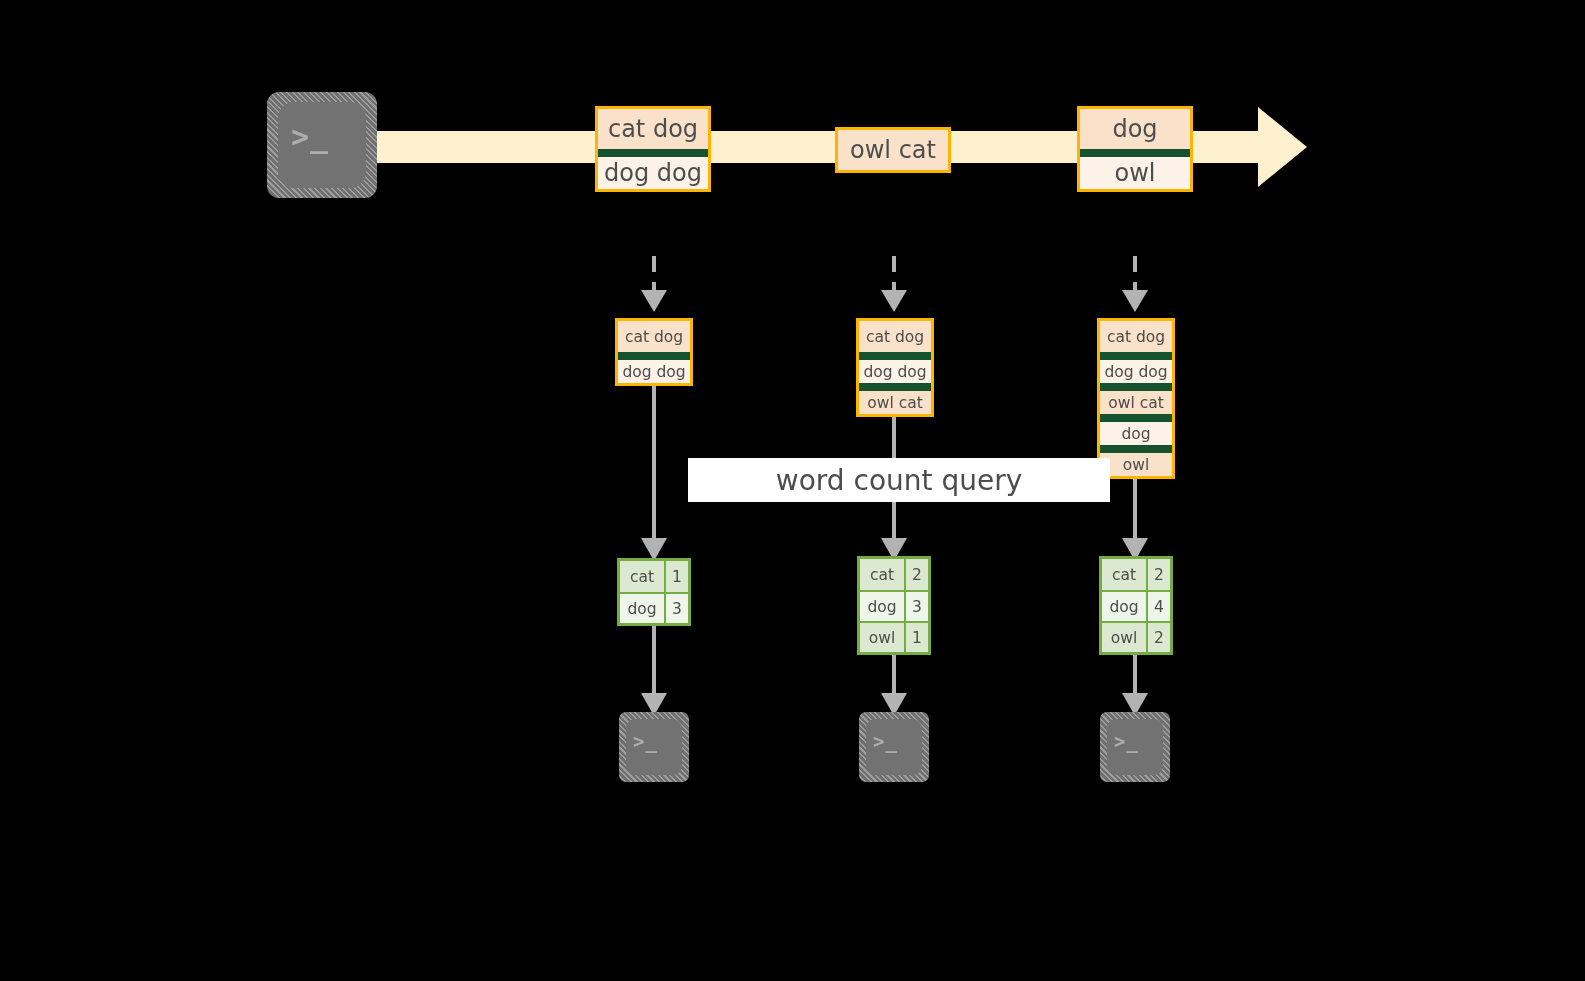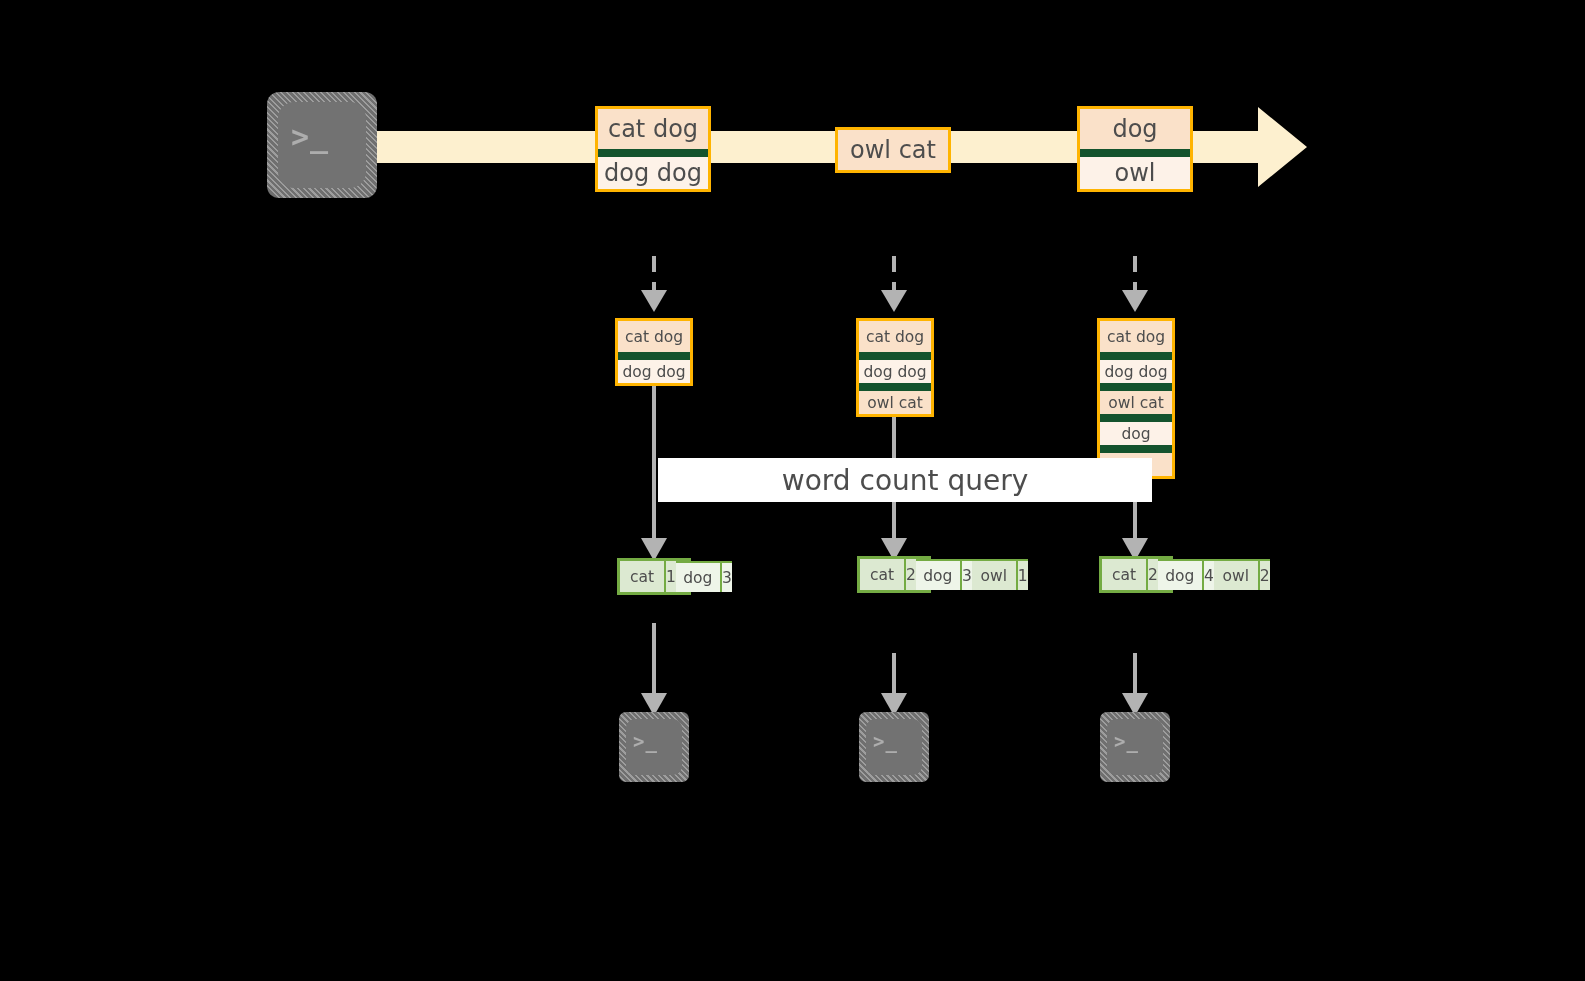--- a/index.html
+++ b/index.html
@@ -105,21 +105,21 @@
   .obox.acc { font-size: 15.5px; }
   .obox.acc .row { height: 31px; }
 
   
   .gbox {
     position: absolute;
     box-sizing: border-box;
     border: 3px solid #74ab43;
     background: #eef5e9;
     display: flex;
-    flex-direction: row;
+    flex-direction: column;
     font-size: 15.5px;
   }
   .gbox .grow {
     display: flex;
     height: 31px;
     background: #eef5e9;
     box-sizing: border-box;
   }
   .gbox .grow.alt { background: #dce9d1; }
   .gbox .grow + .grow { border-top: 2px solid #74ab43; }
@@ -130,23 +130,23 @@
     box-sizing: border-box;
     color: #4d4d4d;
     white-space: nowrap;
   }
   .gbox .gcell.word { flex: 0 0 44px; }
   .gbox .gcell.count { flex: 1 1 auto; border-left: 2px solid #74ab43; }
 
   
   .querylabel {
     position: absolute;
-    left: 658px;
+    left: 688px;
     top: 458px;
-    width: 494px;
+    width: 422px;
     height: 44px;
     background: #ffffff;
     display: flex;
     align-items: center;
     justify-content: center;
     font-size: 28px;
     color: #4d4d4d;
     white-space: nowrap;
   }
 </style>

